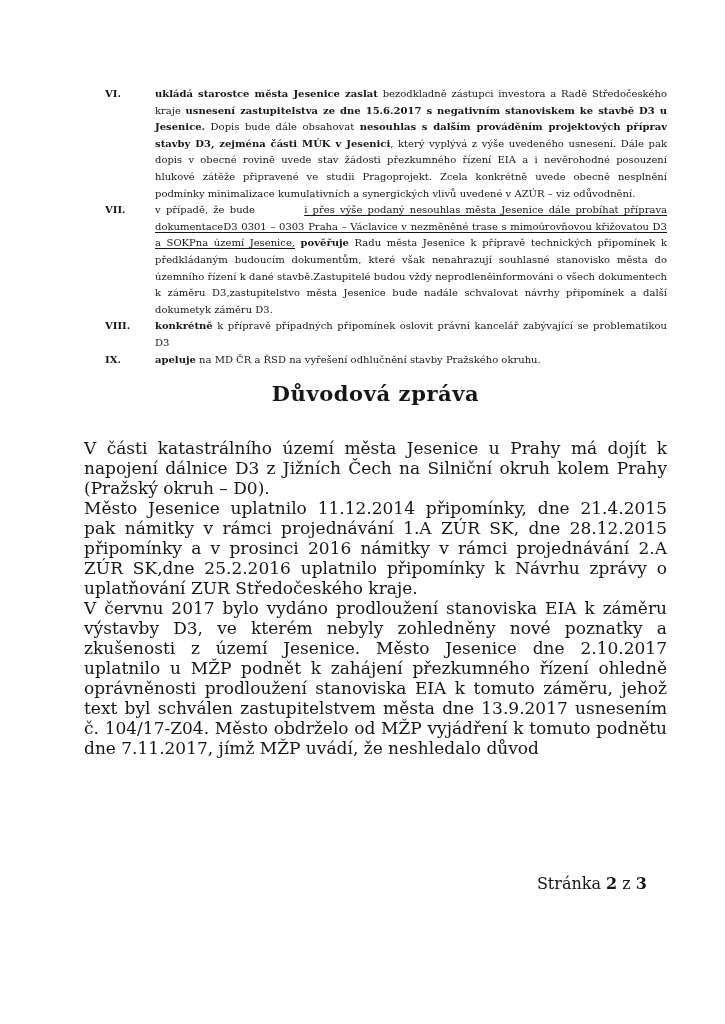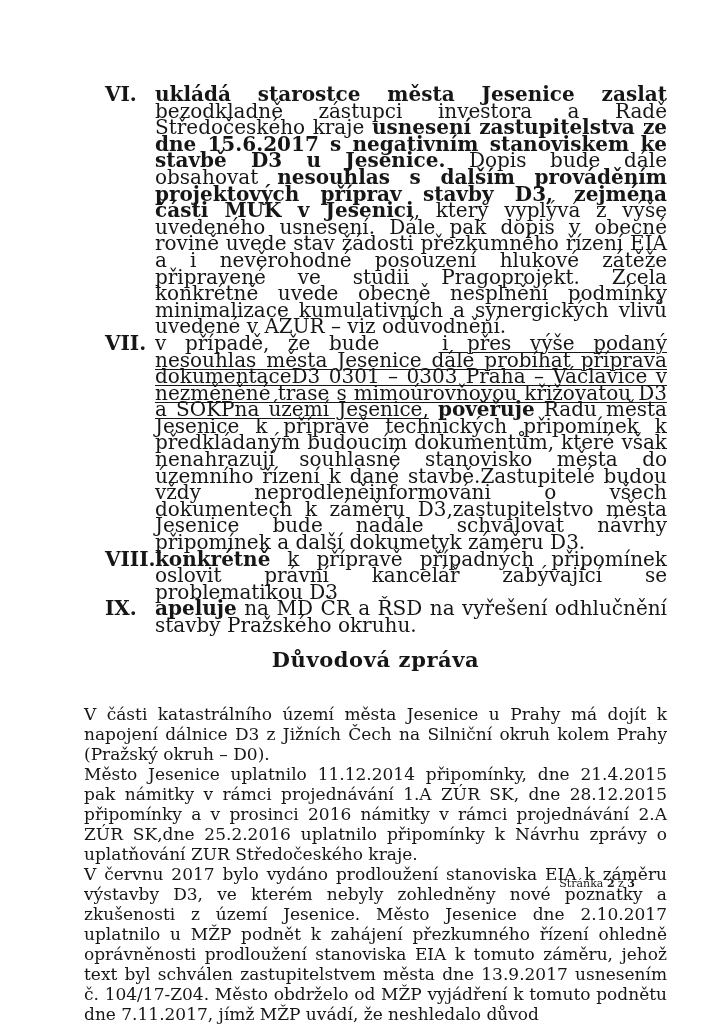--- a/index.html
+++ b/index.html
@@ -17,21 +17,21 @@
   }
   .content {
     position: absolute;
     left: 84px;
     top: 86px;
     width: 583px;
   }
   .res-list { list-style: none; }
   .res-item {
     display: flex;
-    font-size: 20px;
+    font-size: 10px;
     line-height: 16.6px;
   }
   .res-item .num {
     flex: none;
     width: 71px;
     padding-left: 21px;
     font-weight: bold;
   }
   .res-item .itext {
     flex: 1;
@@ -46,22 +46,22 @@
     margin-bottom: 32px;
   }
   .para {
     font-size: 17px;
     line-height: 20px;
     text-align: justify;
   }
   .footer {
     position: absolute;
     top: 876px;
-    right: 90px;
-    font-size: 11px;
+    right: 78px;
+    font-size: 16px;
     line-height: 15px;
   }
   .b { font-weight: bold; }
   .u { text-decoration: underline; text-decoration-thickness: 1px; text-underline-offset: 2px; margin-left: 44px; }
 </style>
 </head>
 <body>
 
 <div class="page">
   <div class="content">

